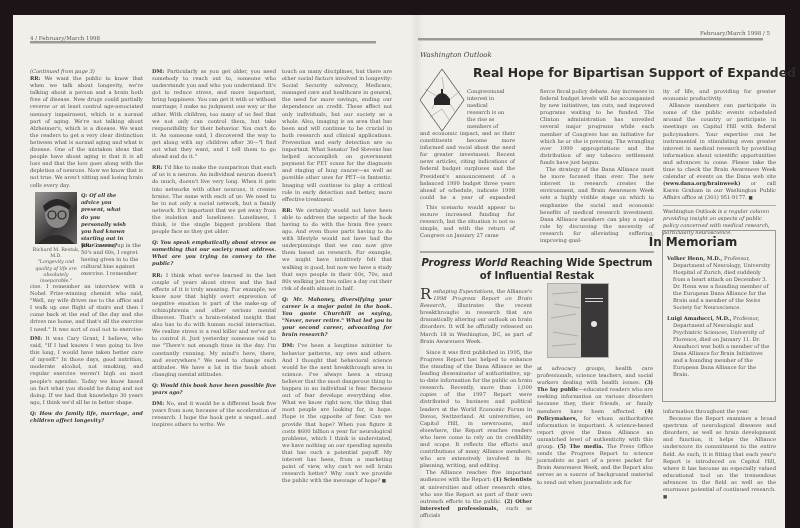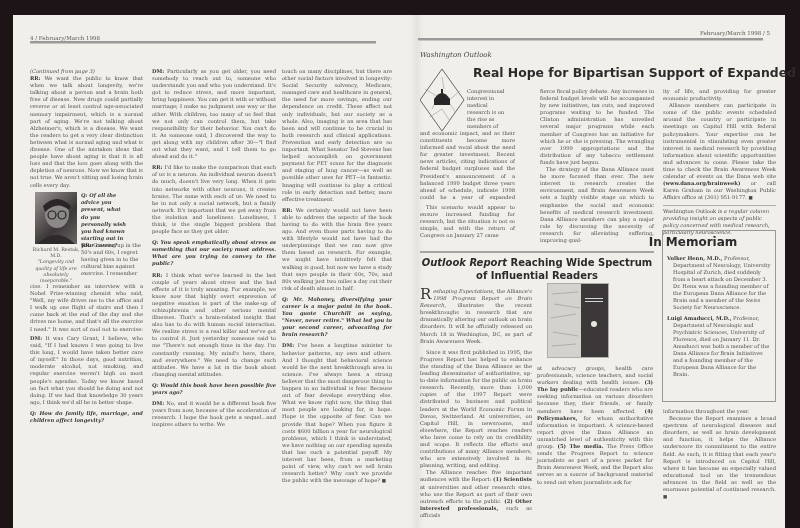--- a/index.html
+++ b/index.html
@@ -109,21 +109,21 @@
   <p style="margin-bottom:0;">ity of life, and providing for greater economic productivity.</p>
   <p style="text-indent:6px;"><span>Alliance members can participate in some of the public events scheduled around the country or participate in meetings on Capitol Hill with federal policymakers. Your expertise can be instrumental in stimulating even greater interest in medical research by providing information about scientific opportunities and advances to come. Please take the time to check the Brain Awareness Week calendar of events on the Dana web site </span><span class="b">(www.dana.org/brainweek)</span><span> or call Karen Graham in our Washington Public Affairs office at (301) 951-9177.</span> <span class="end">■</span></p>
 </div>
 <div class="thinrule" style="left:663px;top:205px;width:113px;"></div>
 <div class="col" style="left:663px;top:208px;width:113px;text-align:left;">
   <span>Washington Outlook</span><span class="it"> is a regular column providing insight on aspects of public policy concerned with medical research, particularly neuroscience.</span>
 </div>
 
 <div class="pr-box" style="left:420px;top:251px;width:234px;"></div>
 <div class="pr-head" style="left:420px;top:256px;width:234px;">
-  <span class="it">Outlook Report</span><span> Reaching Wide Spectrum of Influential Readers</span>
+  <span class="it">Progress World</span><span> Reaching Wide Spectrum of Influential Restak</span>
 </div>
 <div class="col" style="left:420px;top:288px;width:112px;">
   <p><span class="dropcap">R</span><span class="it">eshaping Expectations,</span><span> the Alliance's </span><span class="it">1998 Progress Report on Brain Research,</span><span> illustrates the recent breakthroughs in research that are dramatically altering our outlook on brain disorders. It will be officially released on March 18 in Washington, DC, as part of Brain Awareness Week.</span></p>
   <p style="text-indent:6px;margin-bottom:0;">Since it was first published in 1995, the Progress Report has helped to enhance the standing of the Dana Alliance as the leading disseminator of authoritative, up-to-date information for the public on brain research. Recently, more than 1,000 copies of the 1997 Report were distributed to business and political leaders at the World Economic Forum in Davos, Switzerland. At universities, on Capitol Hill, in newsrooms, and elsewhere, the Report reaches readers who have come to rely on its credibility and scope. It reflects the efforts and contributions of many Alliance members, who are extensively involved in its planning, writing, and editing.</p>
   <p style="text-indent:6px;"><span>The Alliance reaches five important audiences with the Report: </span><span class="b">(1) Scientists</span><span> at universities and other research sites, who use the Report as part of their own outreach efforts to the public. </span><span class="b">(2) Other interested professionals,</span><span> such as officials</span></p>
 </div>
 
 <div class="cover" style="left:547px;top:283px;width:60px;height:73px;">
   <svg width="60" height="73" viewBox="0 0 60 73">
     <path d="M4,10 L30,8 M6,20 L32,24 M3,34 L28,30 M5,48 L30,52 M4,62 L28,60" stroke="#8a8688" stroke-width="0.5"></path>

